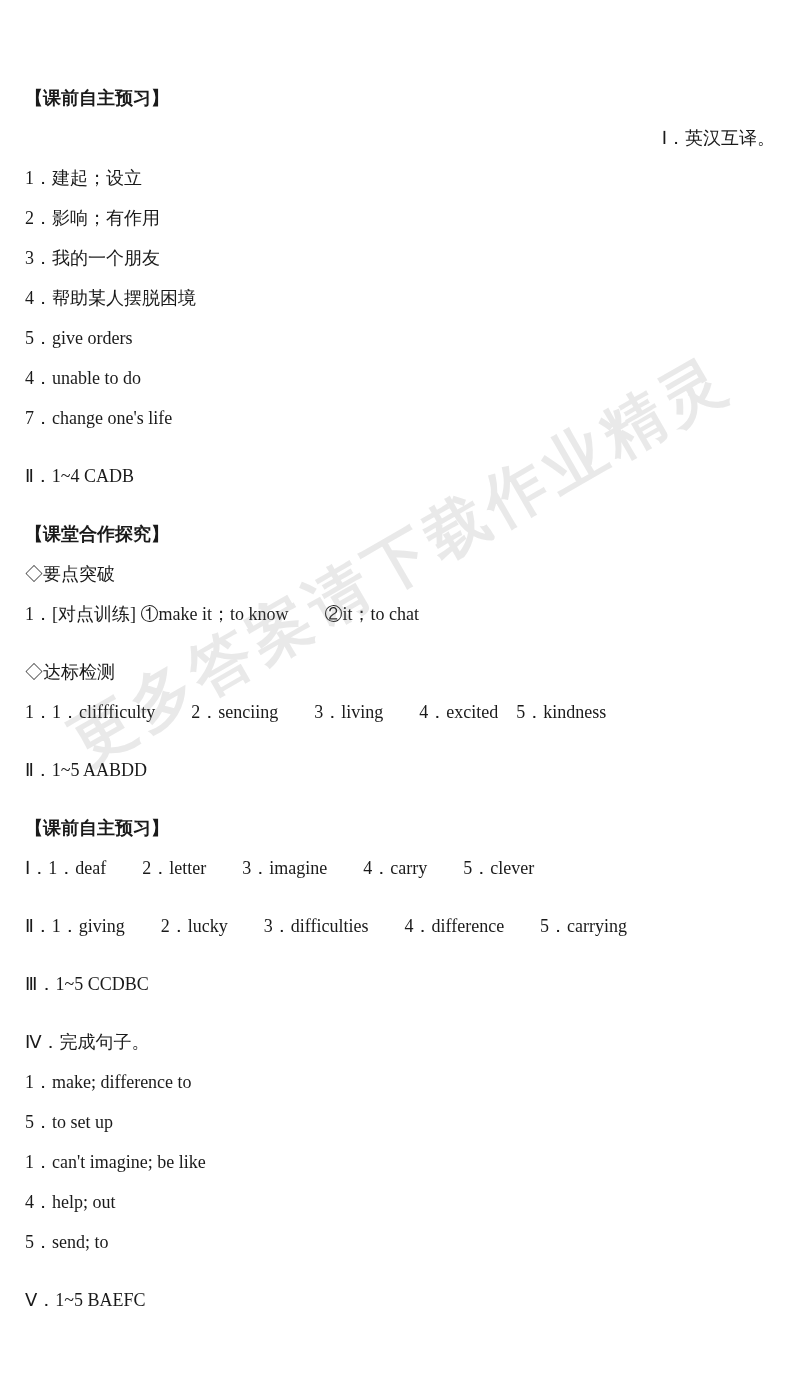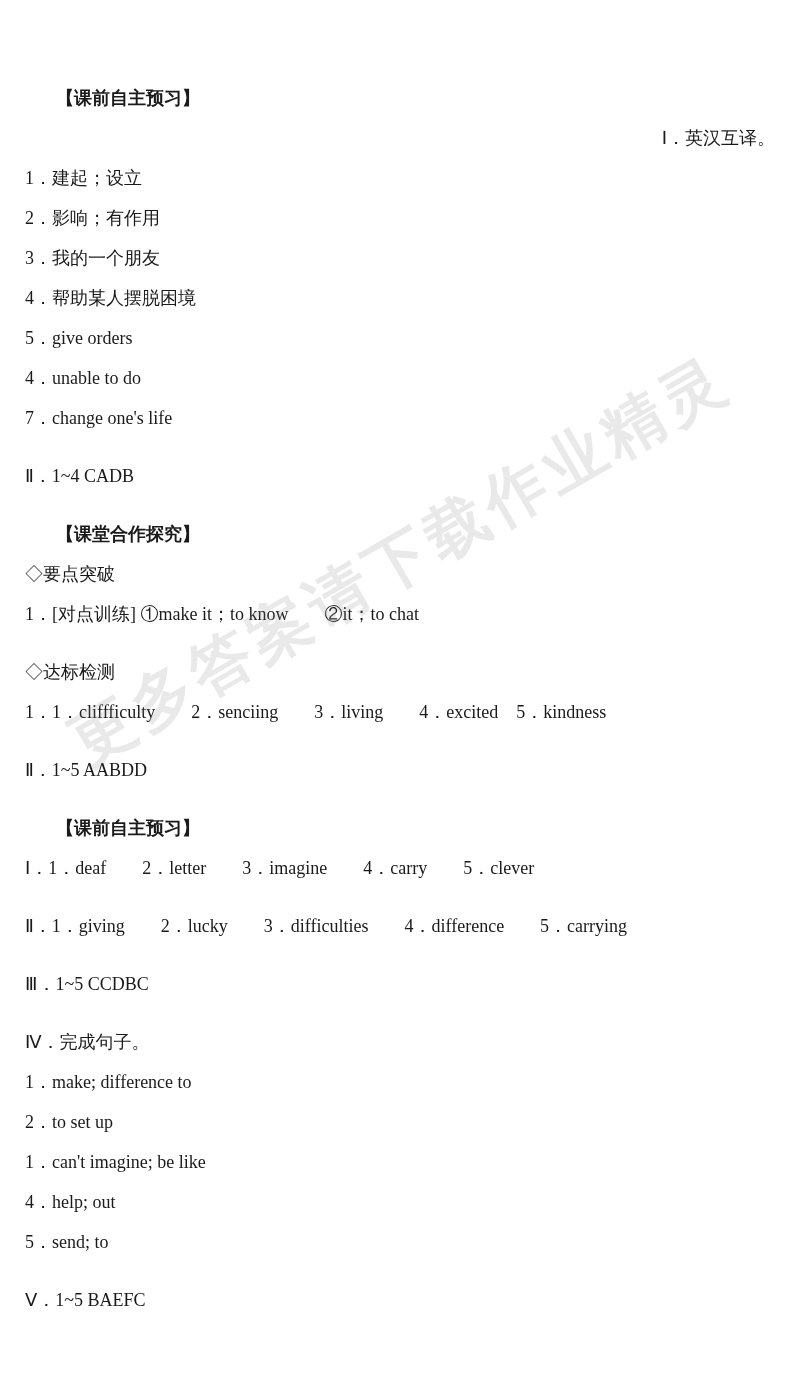--- a/index.html
+++ b/index.html
@@ -18,21 +18,20 @@
       overflow: hidden;
     }
     .page-content {
       padding: 80px 25px 60px 25px;
       line-height: 1.8;
     }
     .section-header {
       font-size: 18px;
       font-weight: bold;
       margin-bottom: 6px;
-      margin-left: 31px;
     }
     .section-title {
       font-size: 18px;
       margin-bottom: 4px;
       text-align: right;
     }
     .line {
       margin-bottom: 4px;
       font-size: 18px;
       line-height: 2;
@@ -108,21 +107,21 @@
   <div class="line">Ⅱ．1．giving　　2．lucky　　3．difficulties　　4．difference　　5．carrying</div>
 
   <div class="spacer"></div>
 
   <div class="line">Ⅲ．1~5 CCDBC</div>
 
   <div class="spacer"></div>
 
   <div class="line">Ⅳ．完成句子。</div>
   <div class="line">1．make; difference to</div>
-  <div class="line">2．to set up</div>
+  <div class="line">5．to set up</div>
   <div class="line">1．can't imagine; be like</div>
   <div class="line">4．help; out</div>
   <div class="line">5．send; to</div>
 
   <div class="spacer"></div>
 
   <div class="line">Ⅴ．1~5 BAEFC</div>
 
 </div>
 

